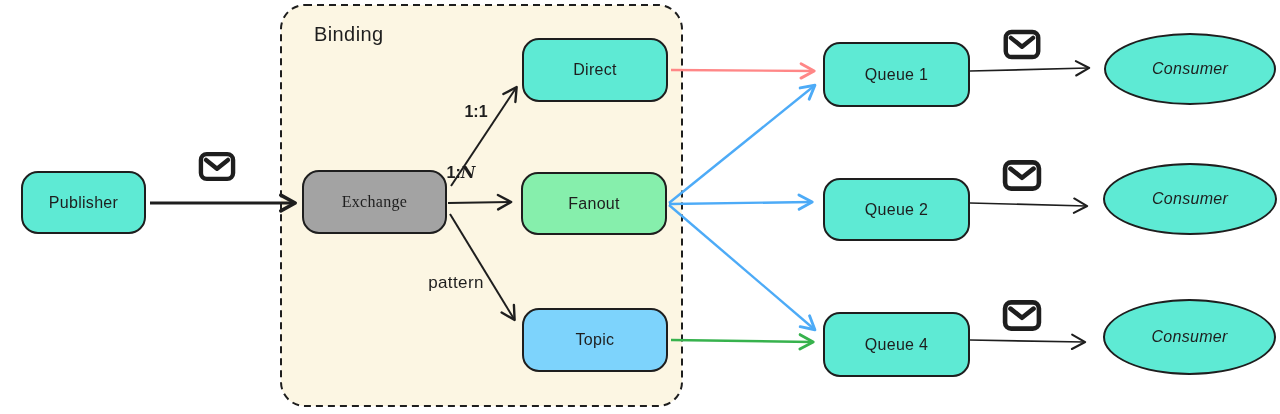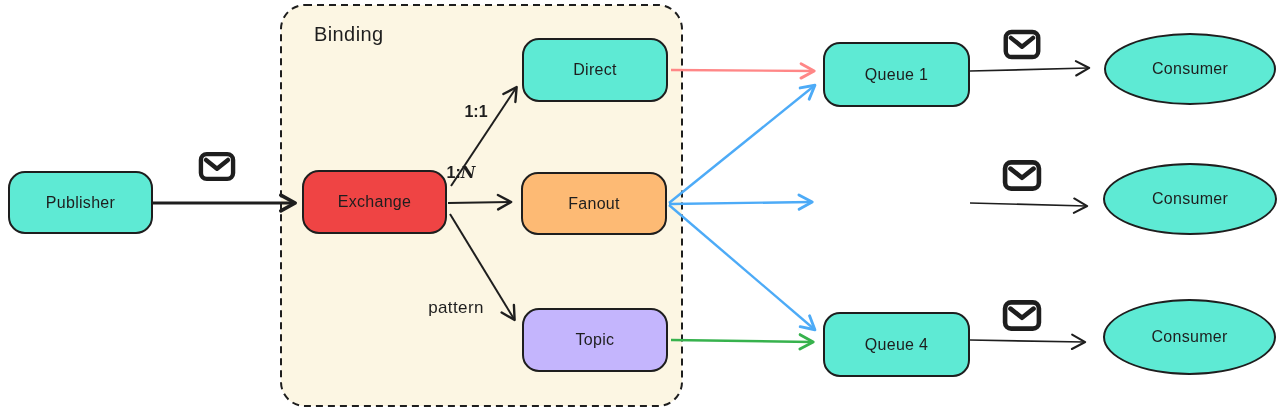--- a/index.html
+++ b/index.html
@@ -11,26 +11,26 @@
     font-family:"Liberation Sans","DejaVu Sans",sans-serif;
     color:#1e1e1e;
   }
   svg.layer{position:absolute;left:0;top:0;z-index:1;}
   .node{
     position:absolute;box-sizing:border-box;z-index:2;
     display:flex;align-items:center;justify-content:center;
     border:2.5px solid #1e1e1e;border-radius:17px;
     background:#5eead4;font-size:16px;letter-spacing:.3px;
   }
-  .ellipse{border-radius:50%;border-width:2.2px;}
+  .ellipse{border-radius:50%;border-width:2.2px;font-style:italic;}
   .lbl{position:absolute;z-index:2;white-space:nowrap;}
   .binding-lbl{font-size:20px;font-weight:500;letter-spacing:.4px;}
   .edge-lbl{font-size:16px;font-weight:600;text-align:center;}
   .edge-lbl .math-n{font-family:"DejaVu Serif",serif;font-style:italic;font-weight:600;}
-  .pattern-lbl{font-size:17px;font-weight:500;letter-spacing:.4px;text-align:center;margin-top:25px;}
+  .pattern-lbl{font-size:17px;font-weight:500;letter-spacing:.4px;text-align:center;}
   .env{position:absolute;z-index:2;}
 </style>
 </head>
 <body>
 
 <div id="canvas">
 
   <svg class="layer" width="1280" height="414" viewBox="0 0 1280 414">
     <defs>
       <marker id="mBold" markerUnits="userSpaceOnUse" markerWidth="30" markerHeight="24" viewBox="-16 -10 24 20" refX="-1" refY="0" orient="auto">
@@ -69,38 +69,41 @@
     <path d="M970,71 L1088,68" fill="none" stroke-width="1.7" marker-end="url(#mThin)" stroke="#1e1e1e"></path>
     <path d="M970,203 L1086,206" fill="none" stroke-width="1.7" marker-end="url(#mThin)" stroke="#1e1e1e"></path>
     <path d="M970,340 L1084,342" fill="none" stroke-width="1.7" marker-end="url(#mThin)" stroke="#1e1e1e"></path>
   </svg>
 
   <div class="lbl binding-lbl" style="left:314px;top:23px;">Binding</div>
   <div class="lbl edge-lbl" style="left:452px;top:103px;width:48px;">1:1</div>
   <div class="lbl edge-lbl" style="left:436px;top:163px;width:50px;"><span>1:</span><span class="math-n">N</span></div>
   <div class="lbl pattern-lbl" style="left:418px;top:273px;width:76px;">pattern</div>
 
-  <div class="node" style="left:8px;top:171px;width:145px;height:63px;">
+  <div class="node" style="left:21px;top:171px;width:125px;height:63px;">
       <span>Publisher</span>
     </div>
-  <div class="node" style="left: 302px; top: 170px; width: 145px; height: 64px; background: #ef4444;">
+  <div class="node" style="left: 302px; top: 170px; width: 145px; height: 64px; background: #a3a3a3; font-family: Liberation Serif, serif;">
       <span>Exchange</span>
     </div>
   <div class="node" style="left: 522px; top: 38px; width: 146px; height: 64px; background: #5eead4;">
       <span>Direct</span>
     </div>
-  <div class="node" style="left: 521px; top: 172px; width: 146px; height: 63px; background: #fdba74;">
+  <div class="node" style="left: 521px; top: 172px; width: 146px; height: 63px; background: #86efac;">
       <span>Fanout</span>
     </div>
-  <div class="node" style="left: 522px; top: 308px; width: 146px; height: 64px; background: #c4b5fd;">
+  <div class="node" style="left: 522px; top: 308px; width: 146px; height: 64px; background: #7dd3fc;">
       <span>Topic</span>
     </div>
 
   <div class="node" style="left:823px;top:42px;width:147px;height:65px;">
       <span>Queue 1</span>
+    </div>
+  <div class="node" style="left:823px;top:178px;width:147px;height:63px;">
+      <span>Queue 2</span>
     </div>
   <div class="node" style="left:823px;top:312px;width:147px;height:65px;">
       <span>Queue 4</span>
     </div>
 
   <div class="node ellipse" style="left:1104px;top:33px;width:172px;height:72px;">
       <span>Consumer</span>
     </div>
   <div class="node ellipse" style="left:1103px;top:163px;width:174px;height:72px;">
       <span>Consumer</span>

